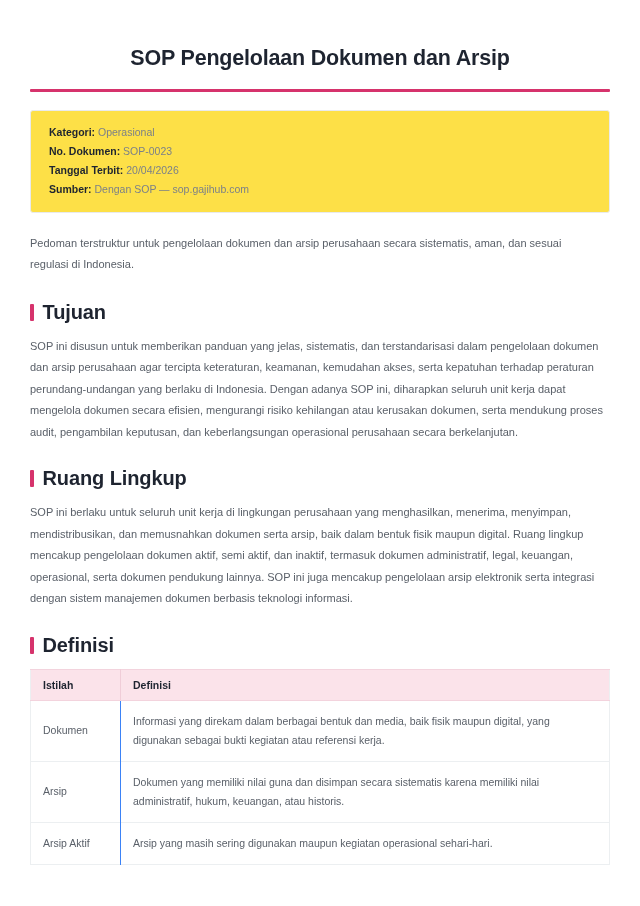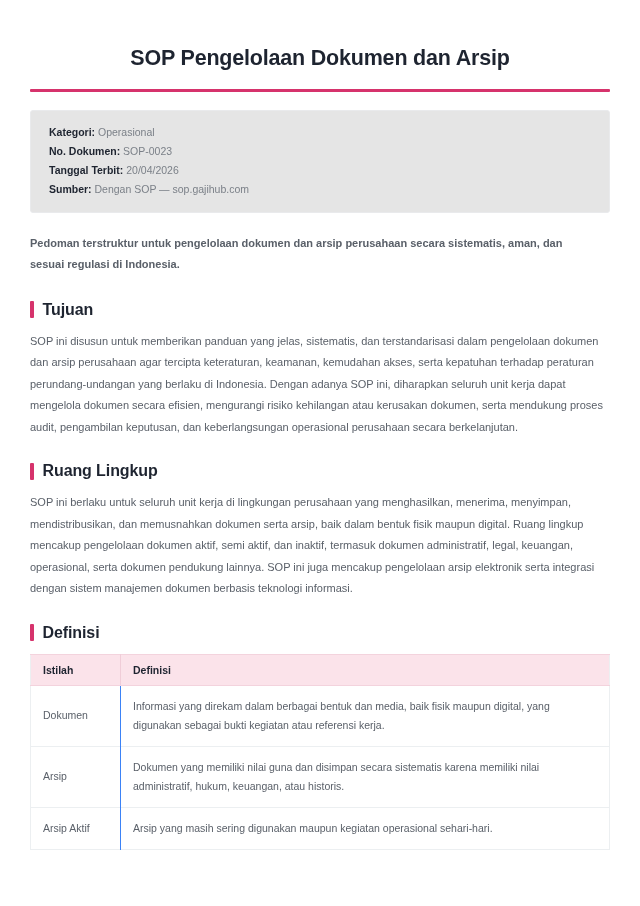--- a/index.html
+++ b/index.html
@@ -36,21 +36,21 @@
   .title-rule {
     height: 2.5px;
     background: #d6336c;
     margin: 0 0 18px 0;
     border-radius: 1px;
   }
 
   
   .meta-box {
     border: 1px solid #e9eaec;
-    background: #e5e5e5;
+    background: #fde047;
     border-radius: 3px;
     padding: 12px 18px 13px 18px;
     margin-bottom: 20px;
   }
   .meta-row {
     font-size: 10.5px;
     line-height: 19px;
     color: #7b8088;
   }
   .meta-row .meta-key {
@@ -58,39 +58,38 @@
     color: #1e2430;
   }
 
   
   .intro {
     font-size: 11px;
     line-height: 21px;
     color: #5a6069;
     margin: 0 0 26px 0;
     padding-right: 30px;
-    font-weight: bold;
   }
 
   
   .section-heading {
     display: flex;
     align-items: center;
     margin: 0 0 12px 0;
   }
   .heading-bar {
     width: 3.5px;
     height: 17px;
     background: #d6336c;
     border-radius: 1px;
     margin-right: 9px;
     flex: none;
   }
   .heading-text {
-    font-size: 16px;
+    font-size: 20px;
     font-weight: bold;
     color: #1e2430;
     letter-spacing: -0.1px;
   }
 
   
   .section-body {
     font-size: 11px;
     line-height: 21.5px;
     color: #5a6069;

